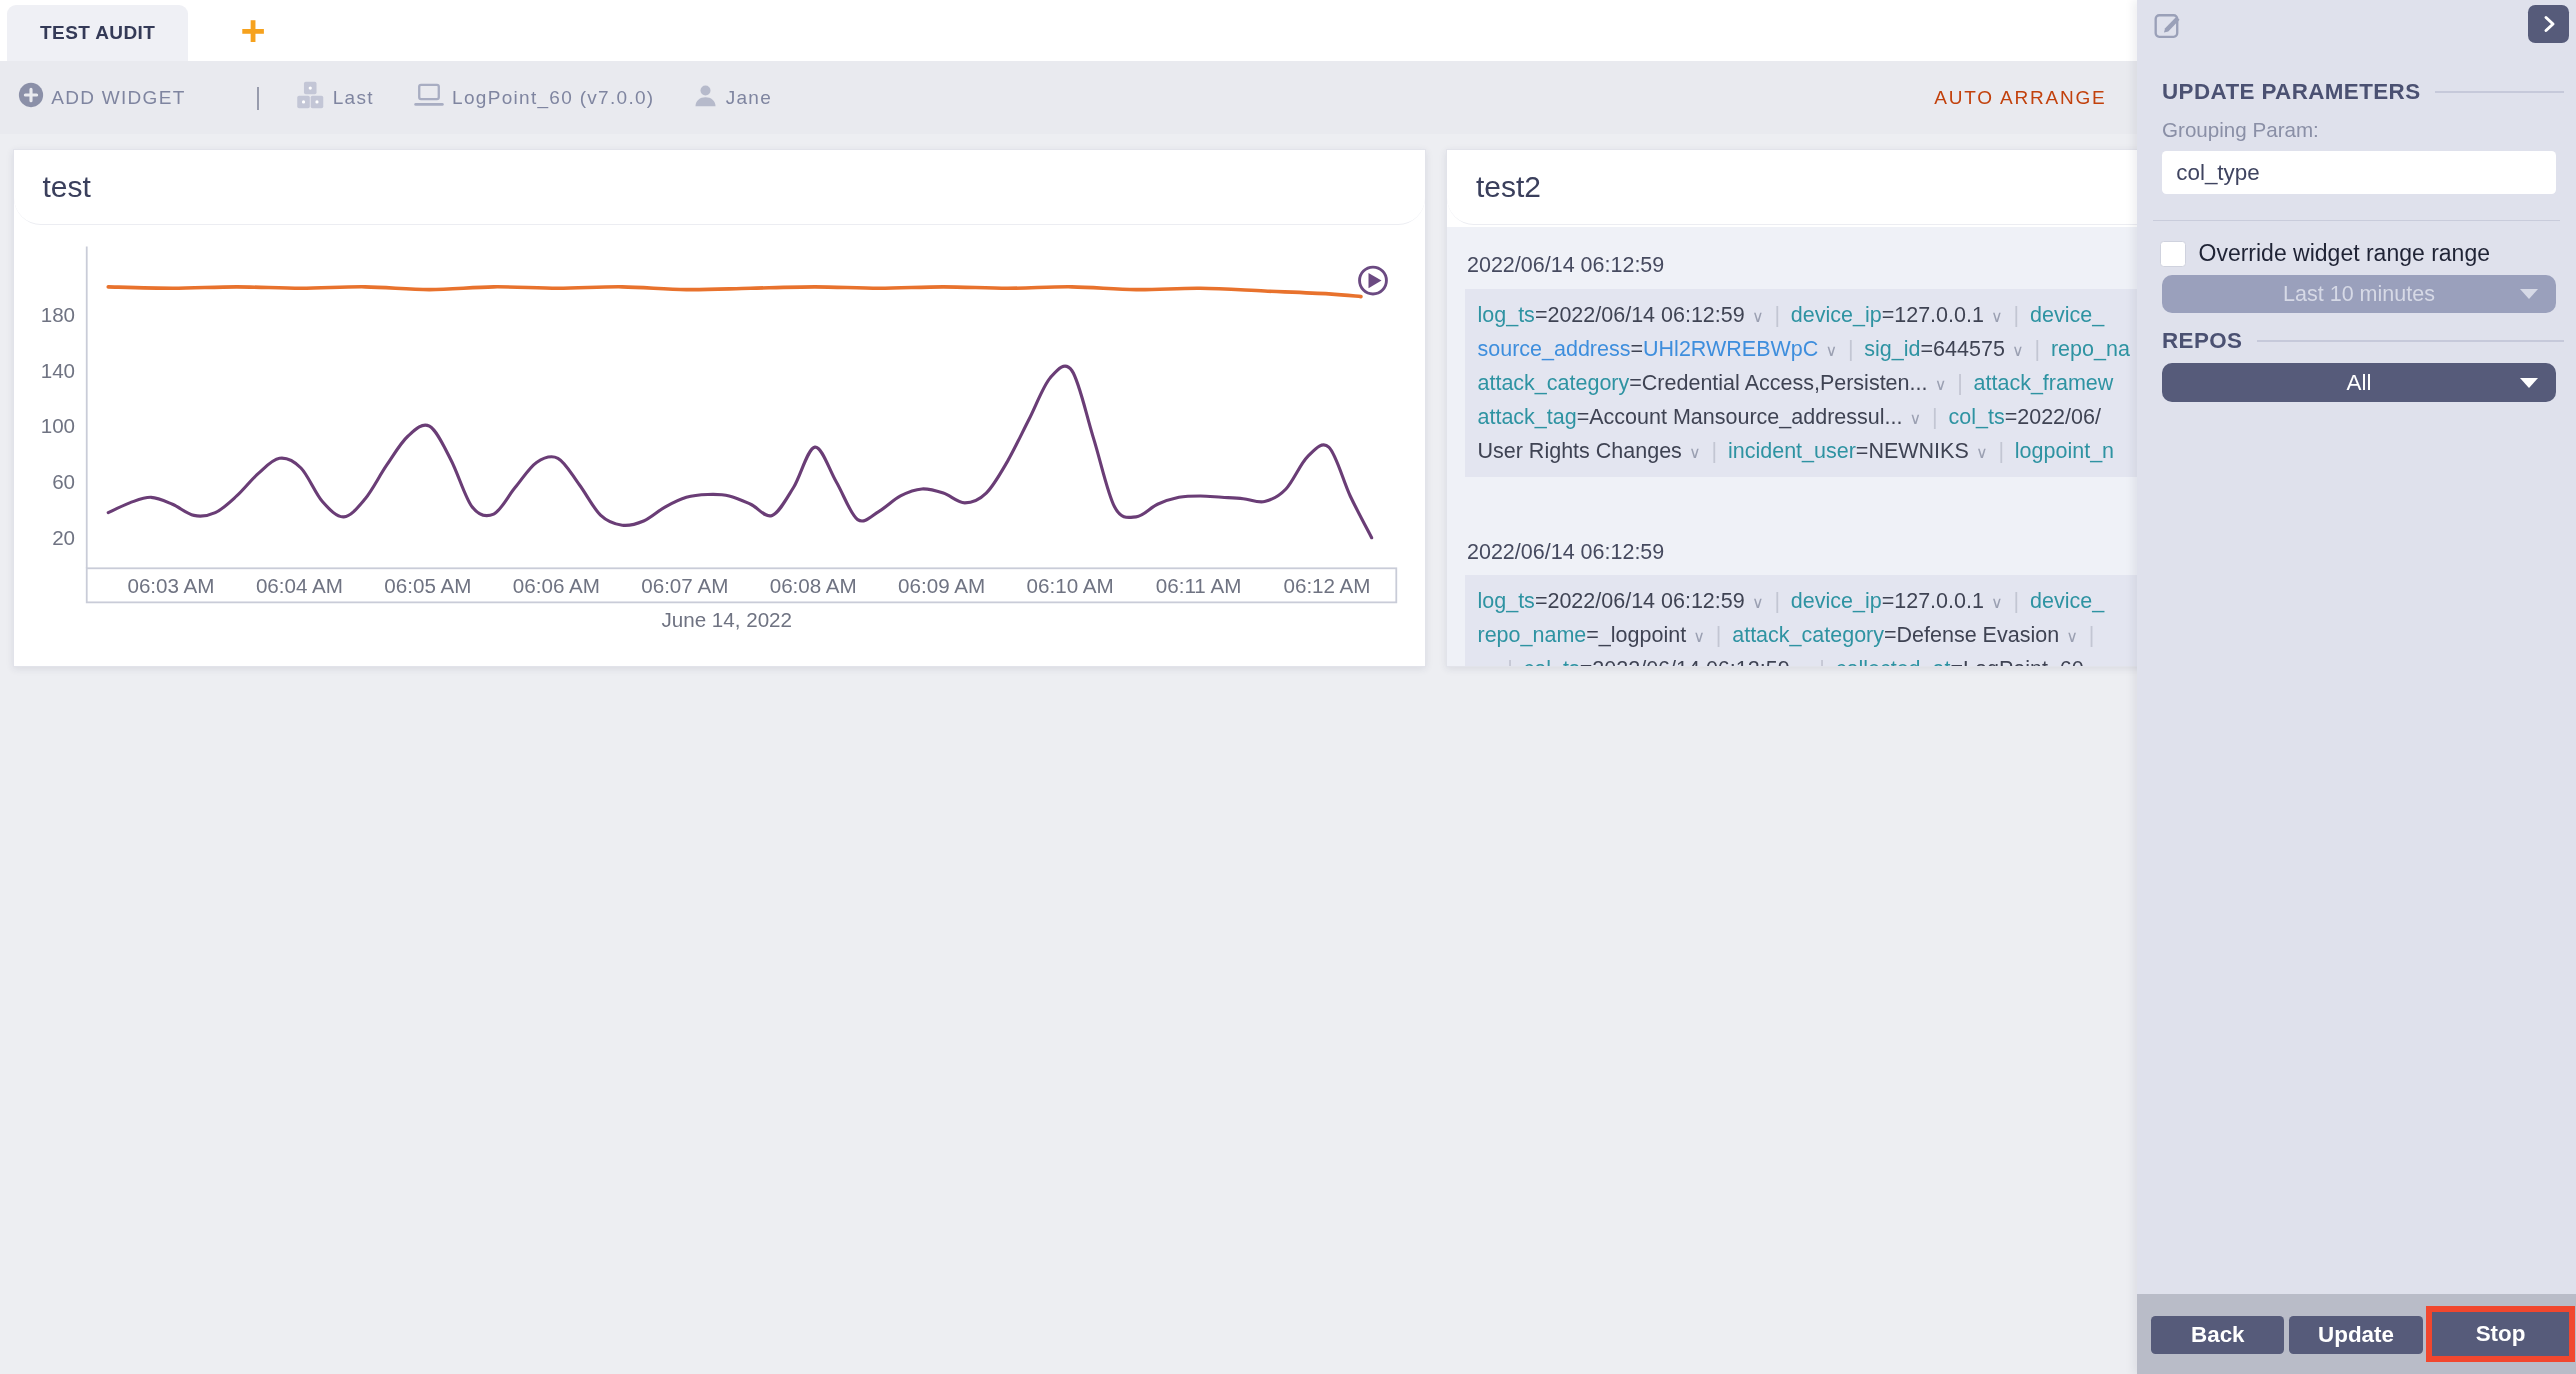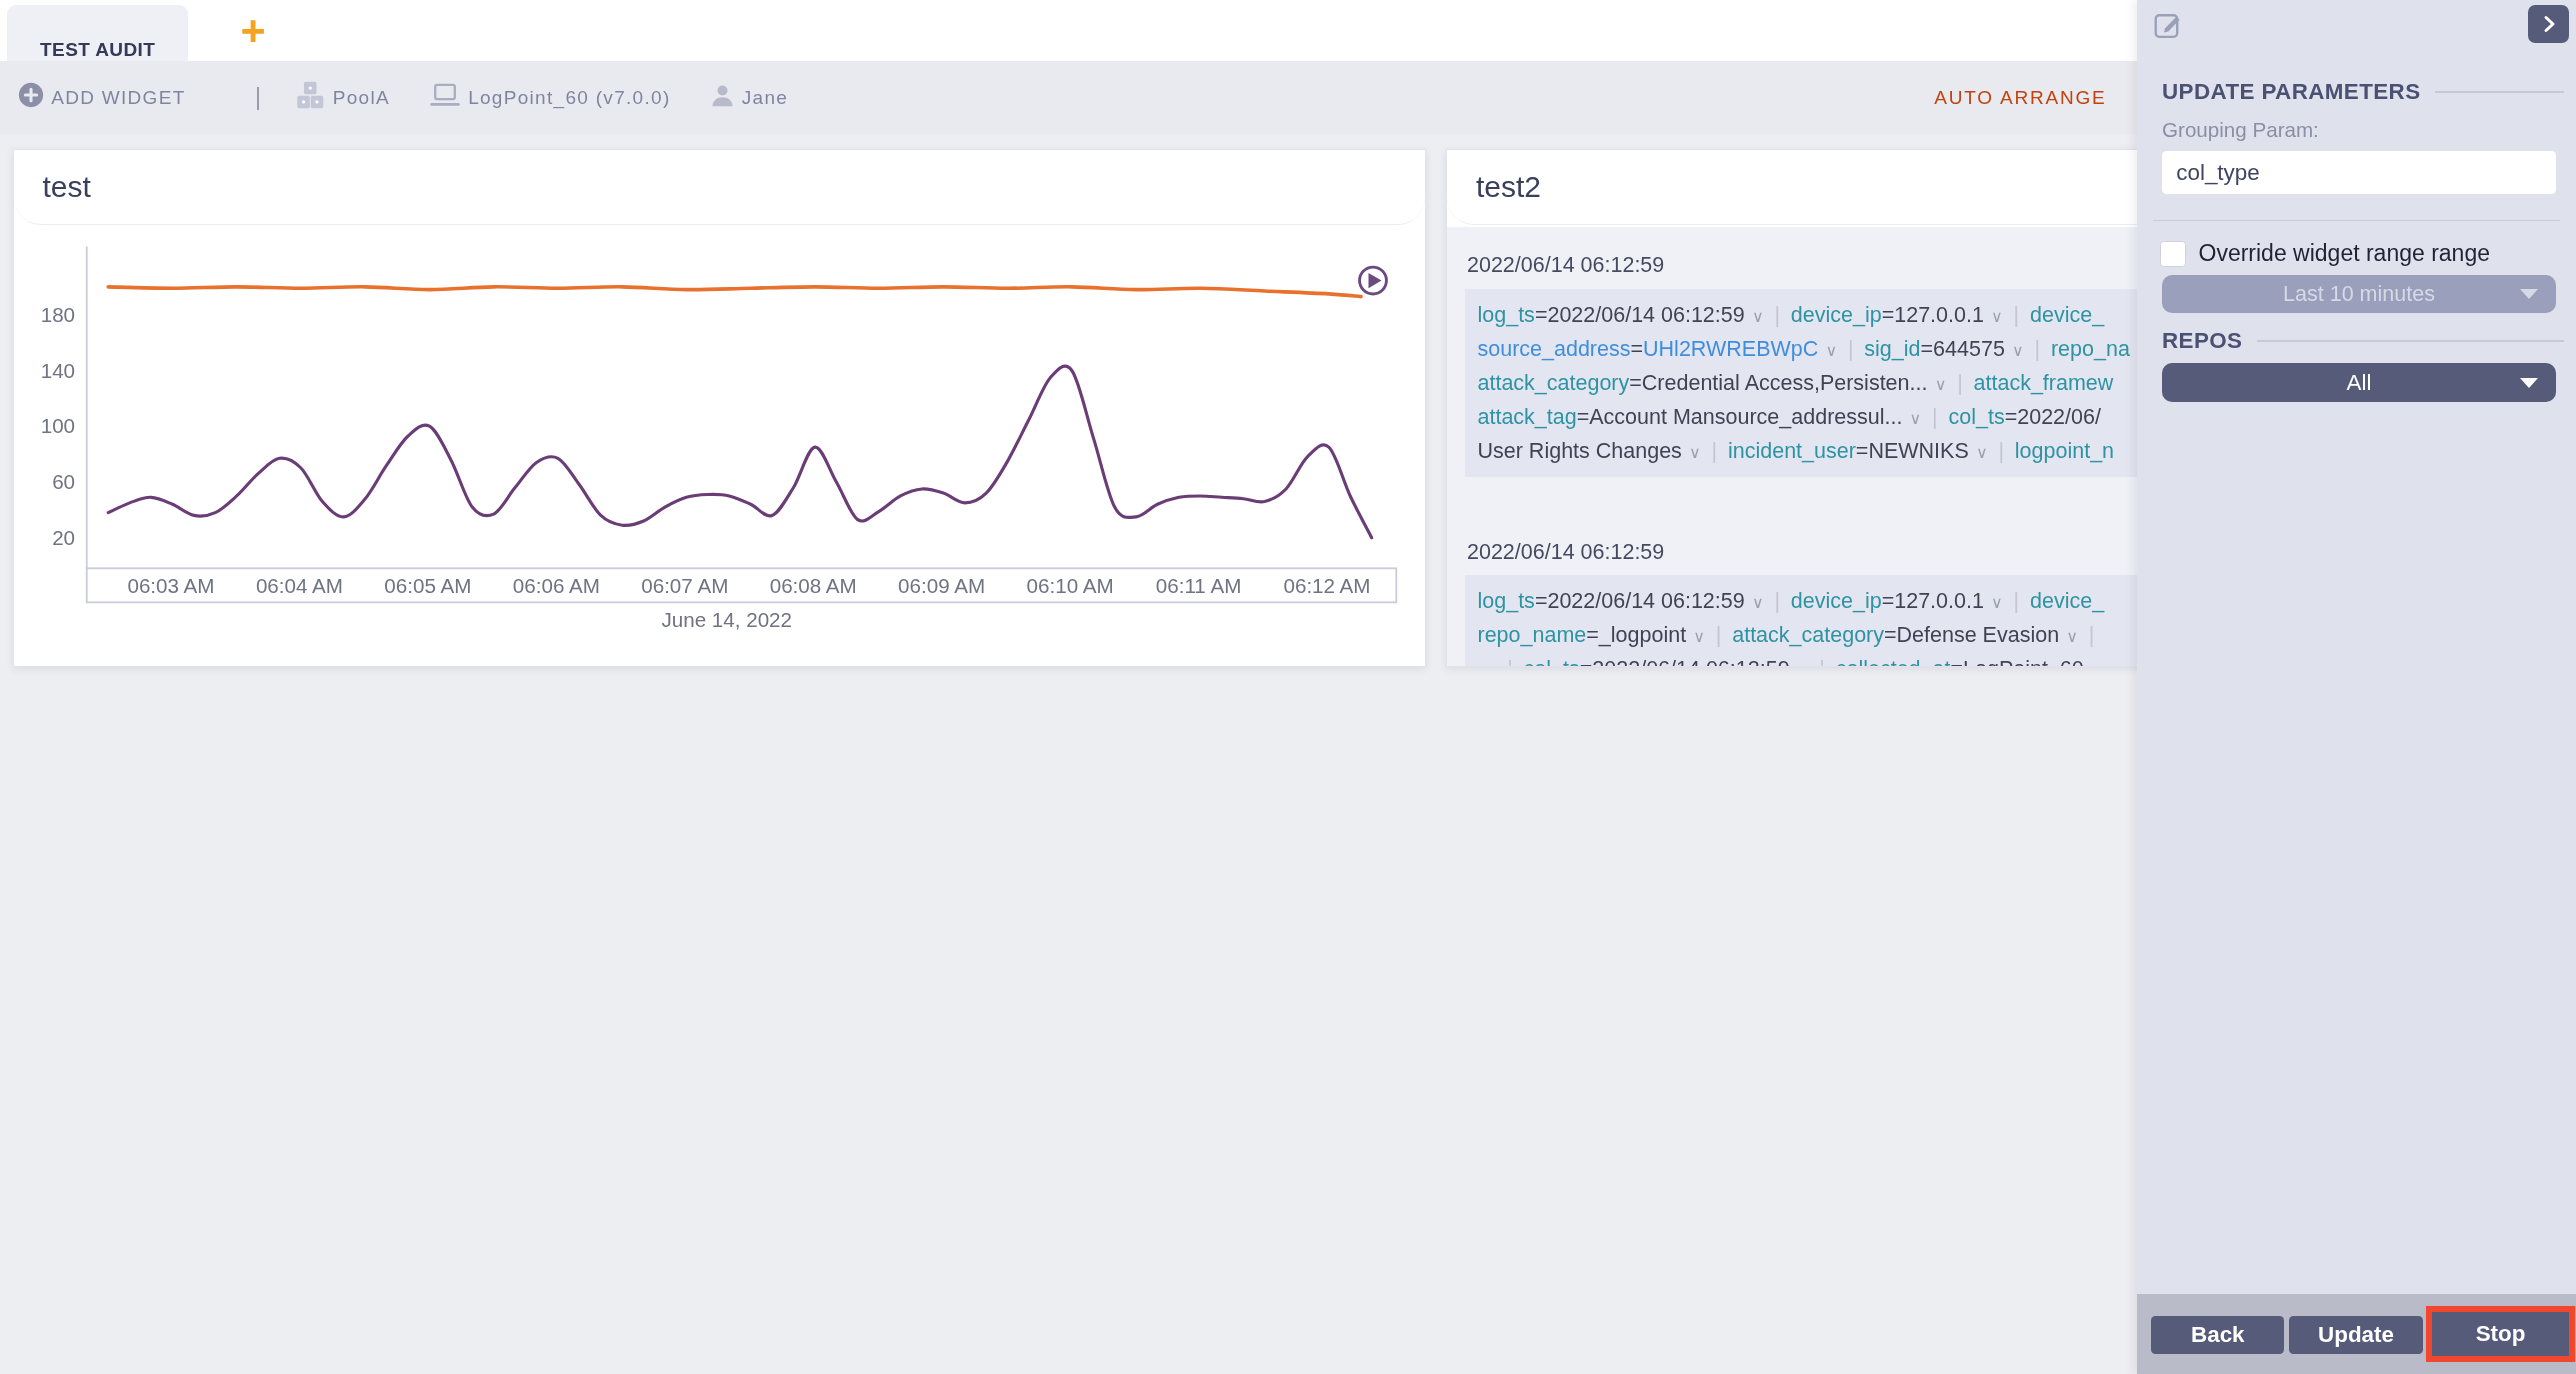--- a/index.html
+++ b/index.html
@@ -2,21 +2,21 @@
 <html style="font-size:14.3px"><head>
 <meta charset="utf-8">
 <style>
   * { margin:0; padding:0; box-sizing:border-box; }
   body { font-family:"Liberation Sans", sans-serif; background:#edeef2; }
   .app { position:relative; width:2576px; height:1375px; overflow:hidden; background:#edeef2; }
 
   
   .tabbar { position:absolute; left:0; top:0; width:2137px; height:61px; background:#ffffff; }
   .tab { position:absolute; left:7.2px; top:4.5px; width:181px; height:56px; background:#eff0f5;
-         border-radius:9px 9px 0 0; display:flex; align-items:flex-end; justify-content:center;
+         border-radius:9px 9px 0 0; display:flex; align-items:center; justify-content:center;
          color:#343a57; font-size:19px; font-weight:bold; letter-spacing:0.4px; cursor:pointer; }
   .tab-add { position:absolute; left:226px; top:1.8px; width:54px; height:57px; display:flex; align-items:center;
          justify-content:center; color:#f6a21e; font-size:43px; font-weight:900; cursor:pointer; }
 
   
   .toolbar { position:absolute; left:0; top:61px; width:2137px; height:73px; background:#e9eaef;
              display:flex; align-items:center; padding:0 30.5px 0 18px; }
   .tb-item { display:flex; align-items:center; gap:7.2px; color:#7f85a0; font-size:19px; letter-spacing:1.3px;
              cursor:pointer; white-space:nowrap; }
   .tb-item .lbl { color:#7f85a0; }
@@ -113,21 +113,21 @@
               <rect x="2.5" y="17.5" width="14" height="14" rx="2"></rect>
               <rect x="17.5" y="17.5" width="14" height="14" rx="2"></rect>
             </g>
             <g fill="#ffffff">
               <circle cx="17" cy="9" r="1.8"></circle>
               <circle cx="9.5" cy="24.5" r="1.8"></circle>
               <circle cx="24.5" cy="24.5" r="1.8"></circle>
             </g>
           </svg>
       </span>
-      <span class="lbl">PoolA</span>
+      <span class="lbl">Last</span>
     </div>
     <div class="tb-item tb-gap">
       <span>
         <svg width="32" height="27" viewBox="0 0 36 30">
             <rect x="7" y="3" width="22" height="16" rx="2" fill="none" stroke="#a8adc2" stroke-width="2.6"></rect>
             <path d="M3 25h30" stroke="#a8adc2" stroke-width="3.2" stroke-linecap="round"></path>
           </svg>
       </span>
       <span class="lbl">LogPoint_60 (v7.0.0)</span>
     </div>

